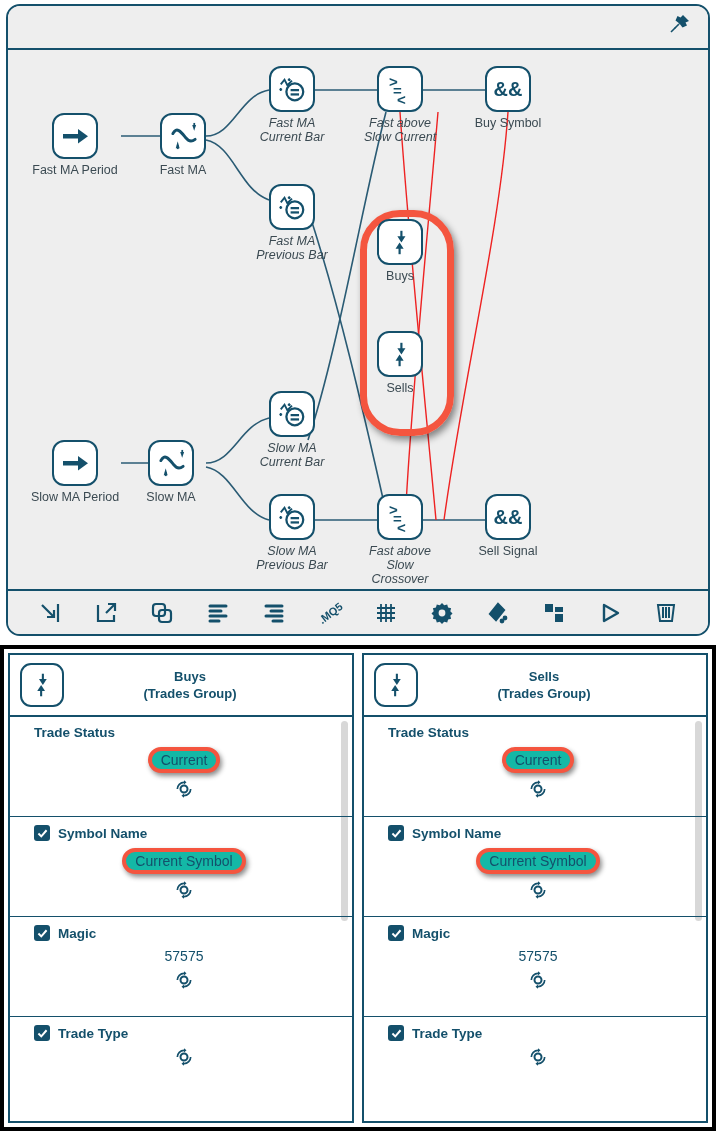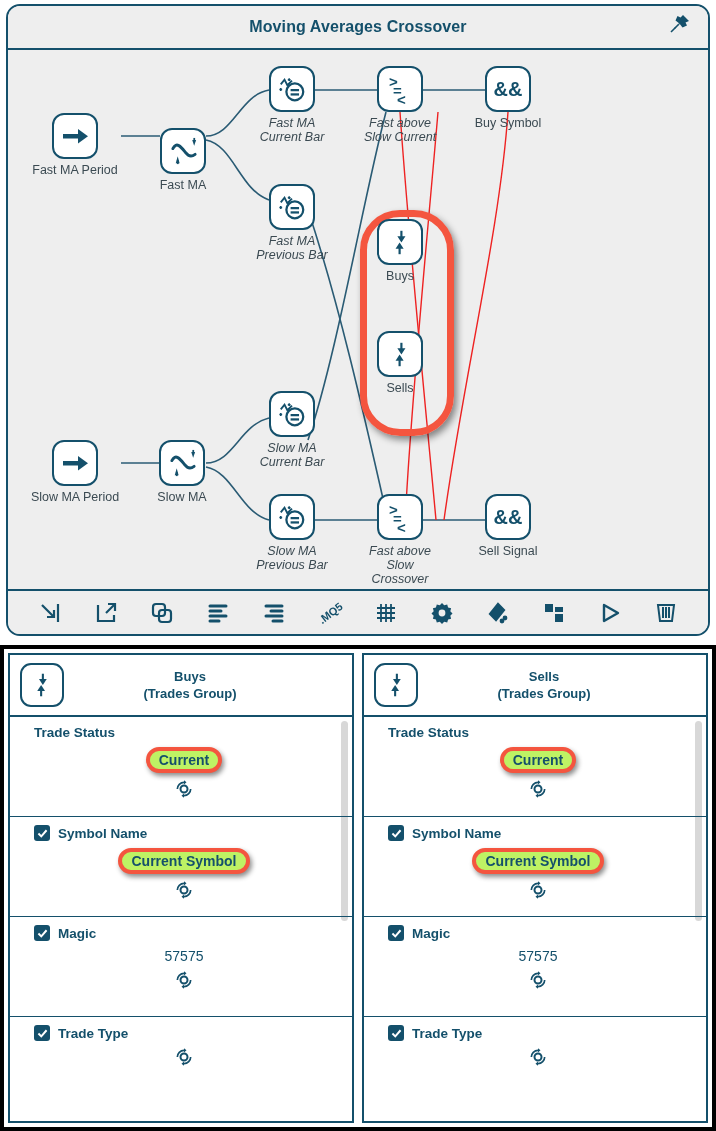--- a/index.html
+++ b/index.html
@@ -70,23 +70,22 @@
   
   .hl-capsule{
     position:absolute;
     border:7px solid #f4553f;border-radius:40px;
     background:transparent;
     box-shadow:3px 4px 7px rgba(0,0,0,.45);
   }
   .hl-pill{
     display:inline-block;position:relative;
     border:4px solid #f4553f;border-radius:16px;
-    background:#bef264;padding:1px 9px;
+    background:#14b8a6;padding:1px 9px;
     box-shadow:2px 3px 5px rgba(0,0,0,.45);
-    font-weight:bold;
   }
 
   
   .panels{
     position:absolute;left:0;top:645px;width:716px;height:486px;
     border:4px solid #000000;box-sizing:border-box;background:#ffffff;
     display:flex;
   }
   .panel{
     position:relative;flex:1;background:#ffffff;
@@ -134,21 +133,20 @@
   }
 </style>
 </head>
 <body>
 
 <div class="app">
 
   <div class="editor">
 
     <div class="editor-title">
-      <div class="ttl">Moving Averages Crossover</div>
       <div class="pin">
         <svg viewBox="0 0 26 26" width="26" height="26">
           <g fill="#14506b">
             <path d="M17 3 L23 9 L19.5 10.5 L21 13.5 L16.5 15.5 L13 11 L9 17 L8 16 L14 12 L9.5 8.5 L11.5 4 L14.5 5.5 Z"></path>
             <path d="M12.5 12.5 L5 20" stroke="#14506b" stroke-width="1.6" fill="none"></path>
           </g>
         </svg>
       </div>
     </div>
 
@@ -182,21 +180,21 @@
           <svg viewBox="0 0 30 30" width="30" height="30">
               <g fill="#14506b">
                 <rect x="3" y="13" width="17" height="4.5"></rect>
                 <path d="M18 8 L28 15.2 L18 22.5 Z"></path>
               </g>
             </svg>
         </div>
         <div class="node-label">Fast MA Period</div>
       </div>
 
-      <div class="node" style="left:152px;top:78px;">
+      <div class="node" style="left:152px;top:63px;">
         <div class="node-box">
           <svg viewBox="0 0 32 32" width="31" height="31">
               <g fill="none" stroke="#14506b" stroke-width="3" stroke-linecap="round">
             <path d="M5 13 C 9 5, 14 12, 18 17 C 21 21, 24 22, 28 19"></path>
               </g>
             <g fill="#14506b">
                 <path d="M25 4 L29 4 L27 10 Z"></path>
                 <path d="M8 28 L12 28 L10 21 Z"></path>
             <rect x="26.2" y="2" width="1.8" height="4"></rect>
                 <rect x="9.2" y="25" width="1.8" height="4"></rect>
@@ -255,21 +253,21 @@
           <svg viewBox="0 0 30 30" width="30" height="30">
               <g fill="#14506b">
                 <rect x="3" y="13" width="17" height="4.5"></rect>
                 <path d="M18 8 L28 15.2 L18 22.5 Z"></path>
               </g>
             </svg>
         </div>
         <div class="node-label">Slow MA Period</div>
       </div>
 
-      <div class="node" style="left:151px;top:390px;">
+      <div class="node" style="left:140px;top:390px;">
         <div class="node-box">
           <svg viewBox="0 0 32 32" width="31" height="31">
               <g fill="none" stroke="#14506b" stroke-width="3" stroke-linecap="round">
             <path d="M5 13 C 9 5, 14 12, 18 17 C 21 21, 24 22, 28 19"></path>
               </g>
             <g fill="#14506b">
                 <path d="M25 4 L29 4 L27 10 Z"></path>
                 <path d="M8 28 L12 28 L10 21 Z"></path>
             <rect x="26.2" y="2" width="1.8" height="4"></rect>
                 <rect x="9.2" y="25" width="1.8" height="4"></rect>

